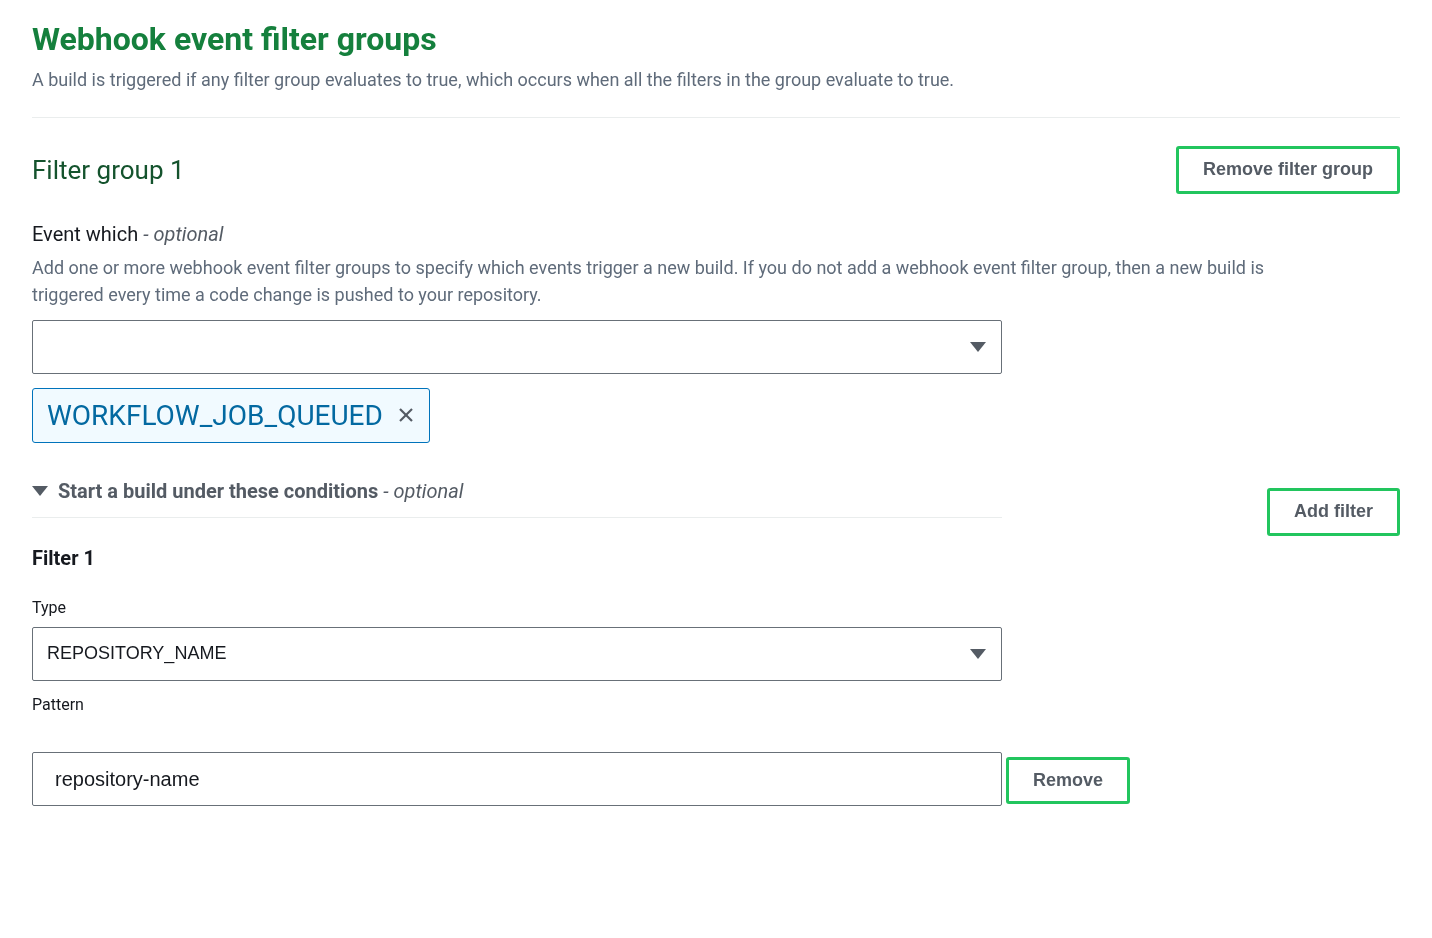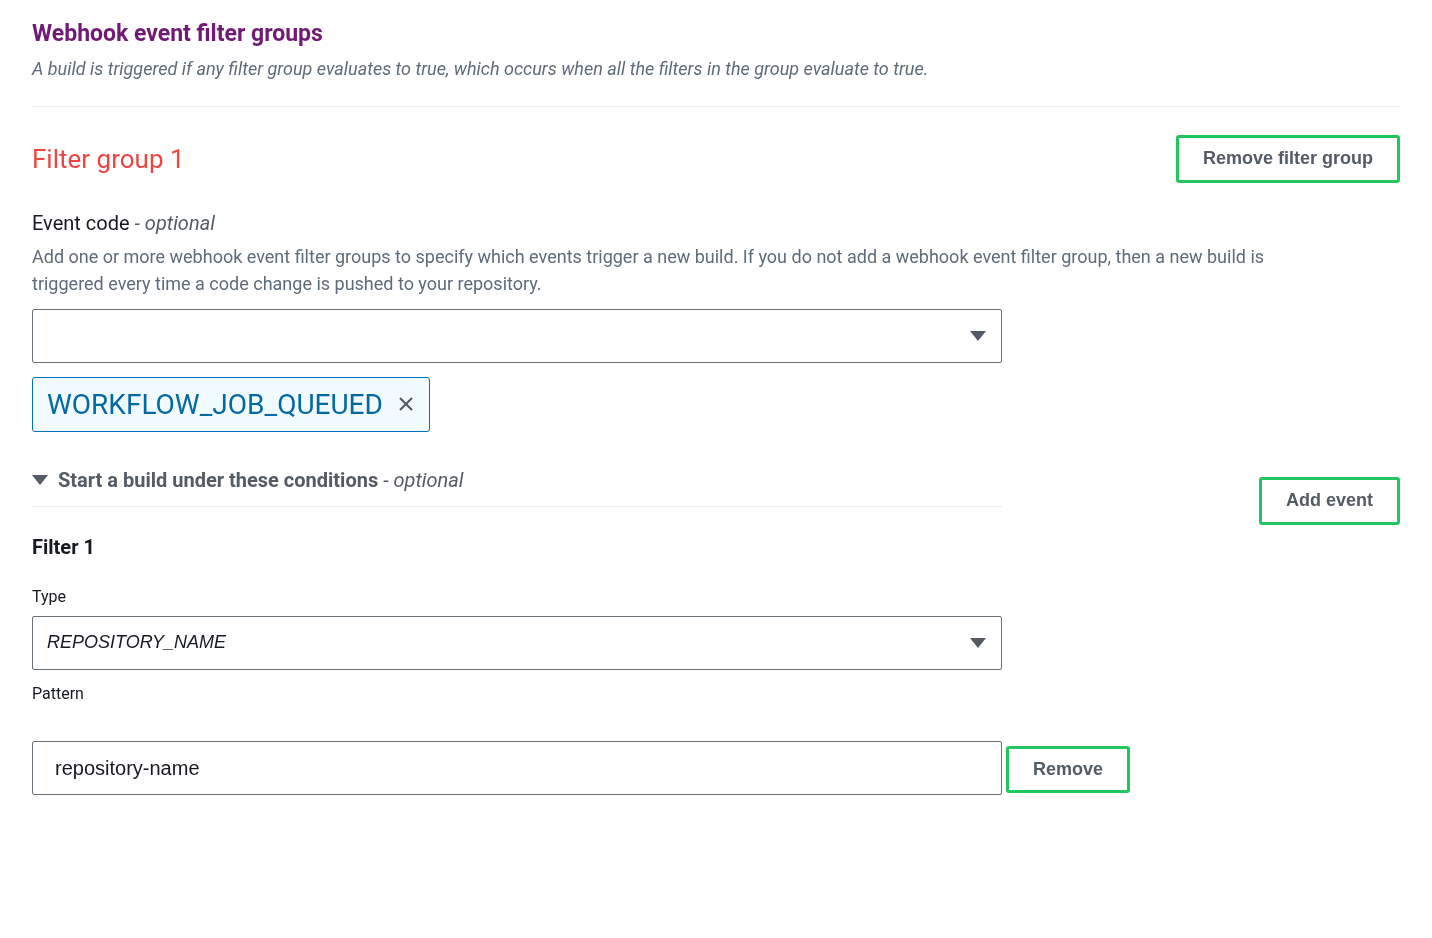--- a/index.html
+++ b/index.html
@@ -3,47 +3,46 @@
 <meta charset="utf-8">
 <style>
 * { box-sizing: border-box; margin: 0; padding: 0; }
 body {
   font-family: -apple-system, BlinkMacSystemFont, "Segoe UI", Roboto, "Helvetica Neue", Arial, sans-serif;
   background: #ffffff;
   color: #16191f;
   padding: 20px 32px;
 }
 .section-title {
-  font-size: 23px;
-  font-weight: 700;
-  color: #701a75;
+  font-size: 32px;
+  font-weight: 700;
+  color: #15803d;
   margin-bottom: 8px;
 }
 .section-desc {
   font-size: 18px;
   color: #5f6b7a;
   margin-bottom: 24px;
   line-height: 1.5;
-  font-style: italic;
 }
 .divider {
   border: none;
   border-top: 1px solid #eaeded;
   margin-bottom: 28px;
 }
 .group-header {
   display: flex;
   justify-content: space-between;
   align-items: center;
   margin-bottom: 28px;
 }
 .group-title {
   font-size: 26px;
   font-weight: 400;
-  color: #ef4444;
+  color: #14532d;
   text-align: center;
 }
 .btn {
   display: inline-flex;
   align-items: center;
   justify-content: center;
   background: #ffffff;
   border: 3px solid #22c55e;
   border-radius: 3px;
   color: #545b64;
@@ -80,21 +79,20 @@
   border: 1px solid #687078;
   border-radius: 2px;
   background: #ffffff;
   padding: 0 48px 0 14px;
   font-size: 18px;
   color: #16191f;
   cursor: pointer;
   text-align: left;
   display: flex;
   align-items: center;
-  font-style: italic;
 }
 .caret {
   position: absolute;
   right: 16px;
   top: 50%;
   transform: translateY(-50%);
   width: 0; height: 0;
   border-left: 8px solid transparent;
   border-right: 8px solid transparent;
   border-top: 10px solid #545b64;
@@ -194,21 +192,21 @@
 <p class="section-desc">A build is triggered if any filter group evaluates to true, which occurs when all the filters in the group evaluate to true.</p>
 
 <hr class="divider">
 
 <div class="group-header">
   <h2 class="group-title">Filter group 1</h2>
   <button class="btn">Remove filter group</button>
 </div>
 
 <div class="field-label">
-  <span>Event code</span>
+  <span>Event which</span>
   <span class="optional">- optional</span>
 </div>
 <p class="field-desc">Add one or more webhook event filter groups to specify which events trigger a new build. If you do not add a webhook event filter group, then a new build is triggered every time a code change is pushed to your repository.</p>
 
 <div class="select-wrap">
   <button class="select-input">
     <span></span>
   </button>
   <span class="caret"></span>
 </div>
@@ -225,21 +223,21 @@
 
 <div class="conditions-row">
   <div class="conditions-header">
     <span class="collapse-caret"></span>
     <span class="conditions-title">
       <span>Start a build under these conditions</span>
       <span class="optional">- optional</span>
     </span>
   </div>
   <div class="add-filter-wrap">
-    <button class="btn">Add event</button>
+    <button class="btn">Add filter</button>
   </div>
 </div>
 
 <h3 class="filter-heading">Filter 1</h3>
 
 <div class="plain-label">Type</div>
 <div class="select-wrap">
   <button class="select-input">
     <span>REPOSITORY_NAME</span>
   </button>

